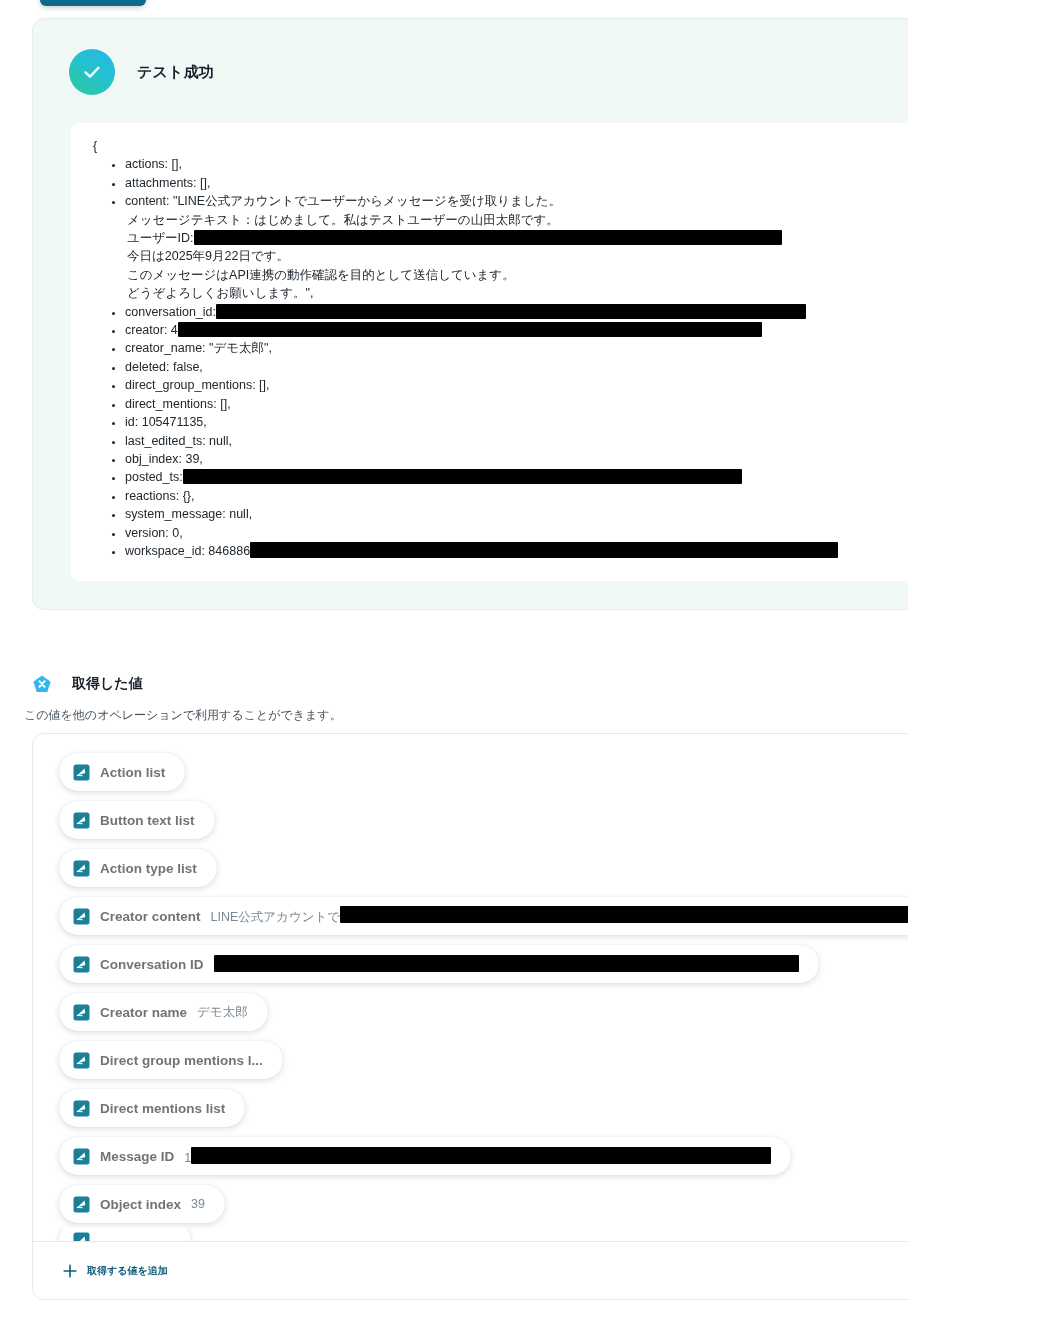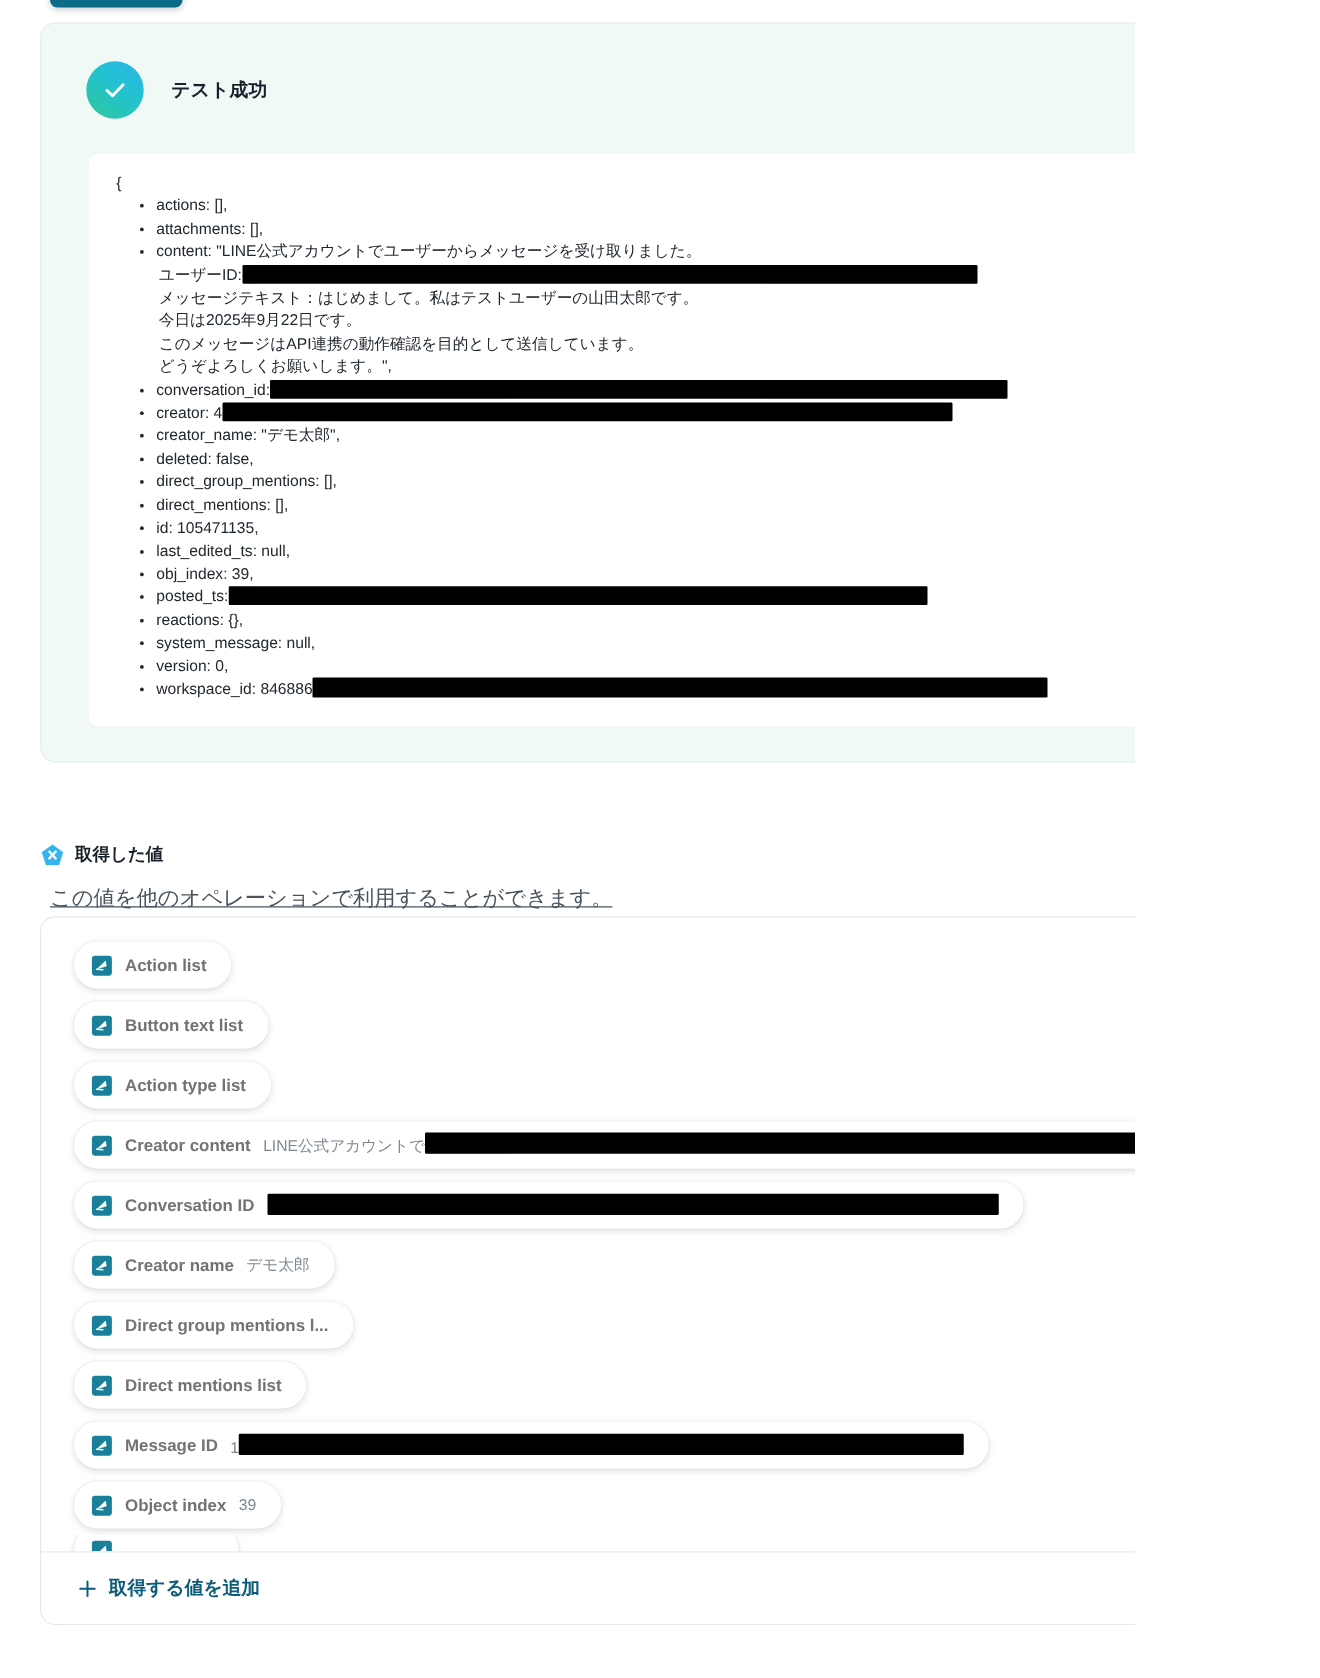--- a/index.html
+++ b/index.html
@@ -108,35 +108,35 @@
   .redact.r-posted { width: 559px; }
   .redact.r-wksp   { width: 588px; height: 16px; }
 
   
   .values-head {
     position: absolute;
     left: 32px;
     top: 674px;
     display: flex;
     align-items: center;
+    gap: 12px;
   }
   .pentagon-icon { width: 20px; height: 20px; flex: none; }
   .values-title {
     margin-left: 8px;
     font-size: 14px;
     font-weight: bold;
     color: #18212b;
   }
   .values-sub {
     position: absolute;
-    left: 40px;
+    left: 24px;
     top: 707px;
-    font-size: 17px;
+    font-size: 12px;
     color: #48535e;
-    text-decoration: underline;
   }
 
   .values-card {
     position: absolute;
     left: 32px;
     top: 733px;
     width: 953px;
     height: 567px;
     box-sizing: border-box;
     background: #ffffff;
@@ -211,21 +211,21 @@
     align-items: center;
     padding-left: 30px;
   }
   .plus-icon {
     width: 14px;
     height: 14px;
     flex: none;
     margin-right: 10px;
   }
   .add-label {
-    font-size: 15px;
+    font-size: 10px;
     font-weight: bold;
     color: #0c5c79;
   }
 </style>
 </head>
 <body>
 
 <div id="page">
 
   <div class="top-button"></div>
@@ -244,24 +244,24 @@
     <div class="code-box">
       <div class="code-inner">
         <div class="brace">{</div>
         <ul>
 
           <li><span>actions: [],</span></li>
           <li><span>attachments: [],</span></li>
 
           <li>
             <span>content: "LINE公式アカウントでユーザーからメッセージを受け取りました。</span>
+            <span class="cont-line">メッセージテキスト：はじめまして。私はテストユーザーの山田太郎です。</span>
             <span class="cont-line">
               <span>ユーザーID:</span><span class="redact r-user"></span>
             </span>
-            <span class="cont-line">メッセージテキスト：はじめまして。私はテストユーザーの山田太郎です。</span>
             <span class="cont-line">今日は2025年9月22日です。</span>
             <span class="cont-line">このメッセージはAPI連携の動作確認を目的として送信しています。</span>
             <span class="cont-line">どうぞよろしくお願いします。",</span>
           </li>
 
           <li>
             <span>conversation_id:</span><span class="redact r-conv"></span>
           </li>
           <li>
             <span>creator: 4</span><span class="redact r-creator"></span>

